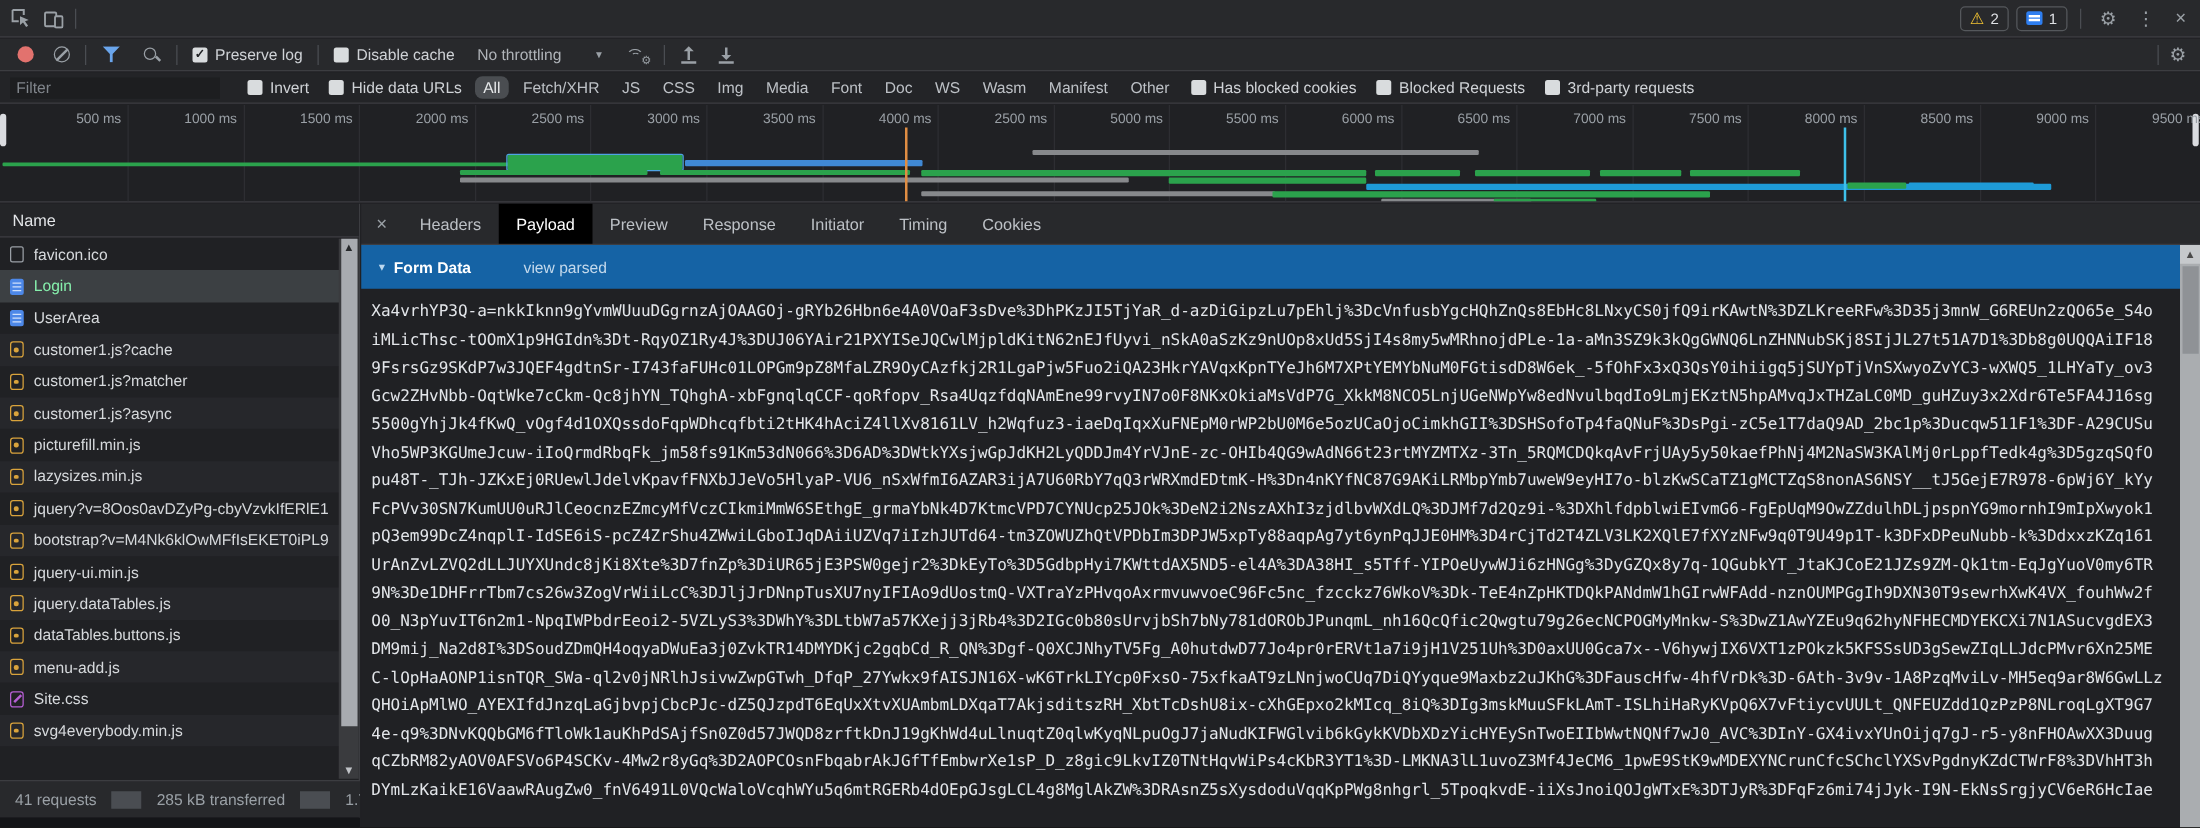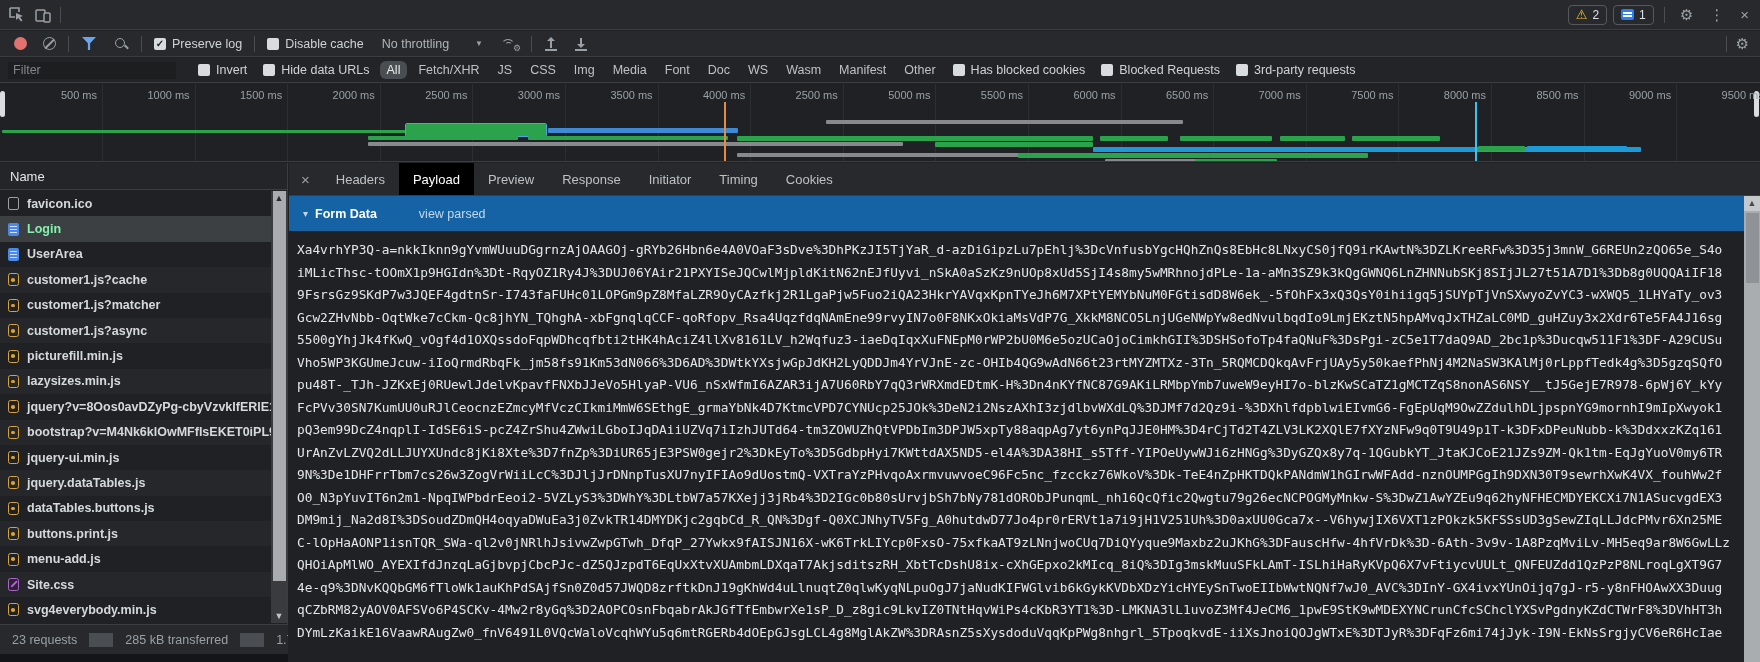--- a/index.html
+++ b/index.html
@@ -70,21 +70,21 @@
   .tick-label{position:absolute;top:5px;transform:translateX(-100%);color:#9aa0a6;font-size:11px;white-space:nowrap;}
   .ov-handle{position:absolute;top:7px;width:5px;height:26px;background:#dadce0;border-radius:3px;}
   .wbar{position:absolute;border-radius:1px;}
   .wbar.sel{outline:1.5px solid #4fa3e3;outline-offset:0;}
   .evline{position:absolute;top:18px;width:1.6px;height:60px;}
   
   .content{position:absolute;left:0;top:163px;width:1760px;height:499px;}
   .requests{position:absolute;left:0;top:0;width:288px;height:499px;border-right:1px solid #3c3d41;background:#202124;}
   .name-header{height:27px;line-height:27px;padding-left:10px;font-size:13px;color:#e3e5e8;
     border-bottom:1px solid #3c3d41;background:#242528;}
-  .rows{position:absolute;left:0;top:28px;width:272px;height:432px;overflow:hidden;font-weight:bold;}
+  .rows{position:absolute;left:0;top:28px;width:272px;height:432px;overflow:hidden;}
   .req-row{height:25.4px;display:flex;align-items:center;padding-left:8px;gap:8px;cursor:pointer;
     white-space:nowrap;overflow:hidden;color:#d6d9dc;font-size:12.5px;}
   .req-row:nth-child(even){background:#26272b;}
   .req-row.selected{background:#3c4043;color:#86efac;}
   .fic{flex:0 0 auto;}
   .ic-image{width:11px;height:13px;border:1.4px solid #9aa0a6;border-radius:2px;}
   .ic-doc{width:11px;height:13px;border-radius:2px;background:#4d88e8;position:relative;}
   .ic-doc:before{content:"";position:absolute;left:2px;top:3px;width:7px;height:1.4px;background:#cfe0fb;box-shadow:0 3px 0 #cfe0fb,0 6px 0 #cfe0fb;}
   .ic-script{width:11px;height:13px;border:1.4px solid #d9a33c;border-radius:2.5px;position:relative;}
   .ic-script:before{content:"";position:absolute;left:2.3px;top:3.8px;width:3.6px;height:3.6px;border-radius:50%;background:#d9a33c;}
@@ -347,42 +347,38 @@
           <div class="req-row">
             <span class="fic ic-script"></span>
             <span>jquery.dataTables.js</span>
           </div>
           <div class="req-row">
             <span class="fic ic-script"></span>
             <span>dataTables.buttons.js</span>
           </div>
           <div class="req-row">
             <span class="fic ic-script"></span>
-            <span>buttons.print.js</span>
-          </div>
-          <div class="req-row">
-            <span class="fic ic-script"></span>
             <span>menu-add.js</span>
           </div>
           <div class="req-row">
             <span class="fic ic-css"></span>
             <span>Site.css</span>
           </div>
           <div class="req-row">
             <span class="fic ic-script"></span>
             <span>svg4everybody.min.js</span>
           </div>
         </div>
       <div class="list-scrollbar">
         <div class="thumb"></div>
         <div class="sb-arrow" style="top:0;color:#26282b;">▲</div>
         <div class="sb-arrow" style="bottom:0;color:#c0c3c7;">▼</div>
       </div>
       <div class="statusbar">
-        <span>23 requests</span>
+        <span>41 requests</span>
         <span class="sep"></span>
         <span>285 kB transferred</span>
         <span class="sep"></span>
         <span>1.7 MB re</span>
       </div>
       <div class="bottom-strip"></div>
     </aside>
 
     <section class="detail">
       <div class="detail-tabs" id="detail-tabs">

